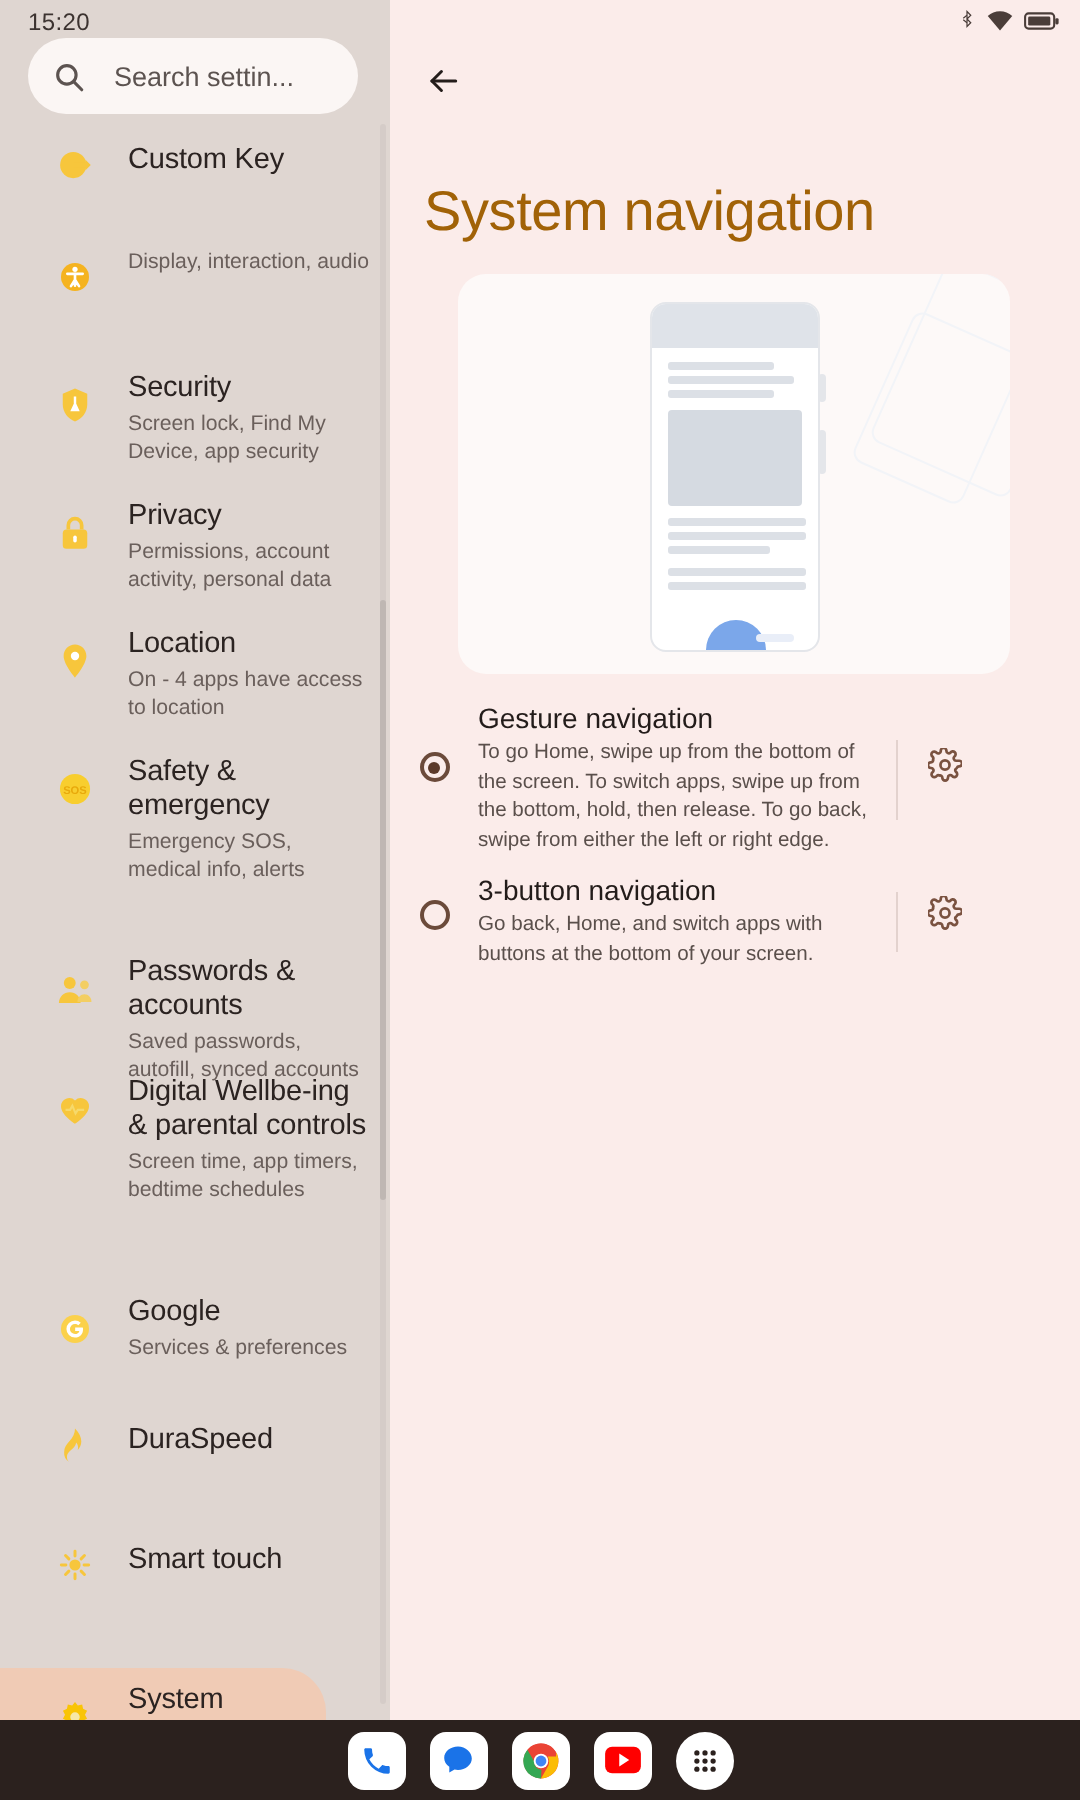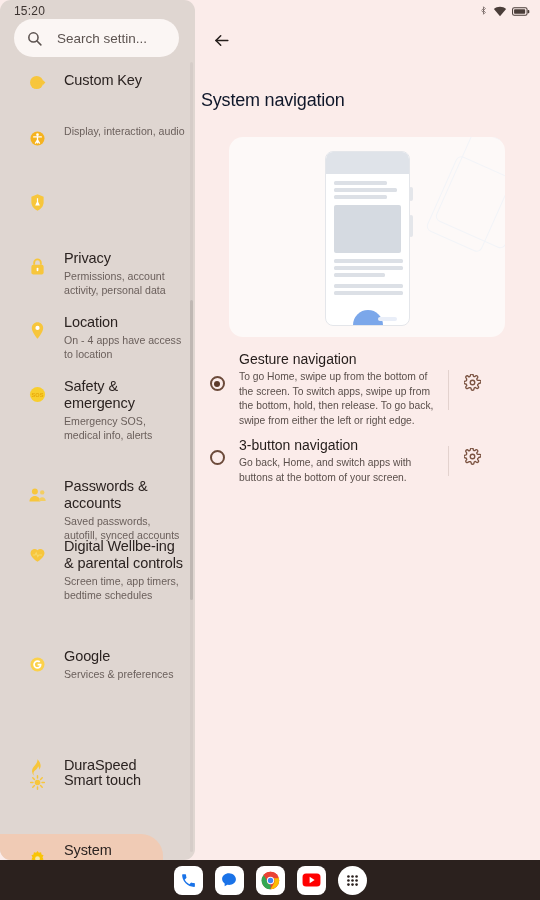--- a/index.html
+++ b/index.html
@@ -9,21 +9,20 @@
     overflow: hidden;
   }
   body { position: relative; background: #FBECEA; }
 
   
   #sidebar {
     position: absolute; left: 0; top: 0;
     width: 195px; height: 860px;
     background: #DFD6D1;
     overflow: hidden;
-    border-radius: 11px;
   }
   #statusbar-left {
     position: absolute; left: 14px; top: 4px;
     font-size: 12px; color: #3c3330; letter-spacing: .2px;
   }
   #searchbar {
     position: absolute; left: 14px; top: 19px;
     width: 165px; height: 38px;
     background: #FBF6F4; border-radius: 19px;
     display: flex; align-items: center; padding: 0 12px;
@@ -82,22 +81,22 @@
     position: absolute; right: 10px; top: 3px;
     display: flex; align-items: center; gap: 5px;
   }
   #back-btn {
     position: absolute; left: 11px; top: 25px;
     width: 30px; height: 30px;
     display: flex; align-items: center; justify-content: center;
     cursor: pointer;
   }
   #panel-title {
-    position: absolute; left: 6px; top: 90px;
-    font-size: 18px; color: #0f172a; letter-spacing: -0.2px;
+    position: absolute; left: 17px; top: 90px;
+    font-size: 28px; color: #a16207; letter-spacing: -0.2px;
   }
   #illustration {
     position: absolute; left: 34px; top: 137px;
     width: 276px; height: 200px;
     background: #FDF9F8; border-radius: 14px;
     overflow: hidden;
   }
   .phone-frame {
     position: absolute; left: 96px; top: 14px;
     width: 85px; height: 175px;
@@ -222,20 +221,24 @@
           <div class="nav-sub">Display, interaction, audio</div>
         </div>
       </div>
       <div class="nav-item" style="position: absolute; top: 118px; left: 0px; right: 0px; padding-top: 8px; padding-bottom: 8px;">
         <div class="ic" style="margin-top: 6px;">
           <svg width="21" height="21" viewBox="0 0 24 24">
             <path d="M12 2.6l7 2.9v6c0 4.6-3 8.3-7 9.9-4-1.6-7-5.3-7-9.9v-6z" fill="#F7C63C"></path>
             <path d="M12 7.2v4.2M12 11.4l-1.6 3.4h3.2z" stroke="#fff" stroke-width="1.4" fill="#fff"></path>
           </svg>
         </div>
+        <div class="txt">
+          <div class="nav-title">Security</div>
+          <div class="nav-sub">Screen lock, Find My Device, app security</div>
+        </div>
       </div>
       <div class="nav-item" style="position: absolute; top: 182px; left: 0px; right: 0px; padding-top: 8px; padding-bottom: 8px;">
         <div class="ic" style="margin-top: 6px;">
           <svg width="21" height="21" viewBox="0 0 24 24">
             <rect x="5" y="10" width="14" height="11" rx="2.2" fill="#F7C63C"></rect>
             <path d="M8.2 10V7.6a3.8 3.8 0 017.6 0V10" stroke="#F7C63C" stroke-width="2.1" fill="none"></path>
             <rect x="11" y="13.4" width="2" height="4" rx="1" fill="#fff"></rect>
           </svg>
         </div>
         <div class="txt">
@@ -298,21 +301,21 @@
           <svg width="21" height="21" viewBox="0 0 24 24">
             <circle cx="12" cy="12" r="8" fill="#FBD14B"></circle>
             <path d="M16.4 11.2h-4.3v1.9h2.4a2.6 2.6 0 01-2.5 1.8 2.9 2.9 0 110-5.8c.7 0 1.4.3 1.9.7l1.4-1.4A4.9 4.9 0 0012 7.1a4.9 4.9 0 100 9.8c2.8 0 4.6-2 4.6-4.8 0-.3 0-.6-.2-.9z" fill="#fff"></path>
           </svg>
         </div>
         <div class="txt">
           <div class="nav-title">Google</div>
           <div class="nav-sub">Services &amp; preferences</div>
         </div>
       </div>
-      <div class="nav-item" style="position: absolute; top: 644px; left: 0px; right: 17px; padding-top: 8px; padding-bottom: 8px; margin-top: 45px;">
+      <div class="nav-item" style="position: absolute; top: 644px; left: 0px; right: 17px; padding-top: 8px; padding-bottom: 8px;">
         <div class="ic" style="margin-top: 0px;">
           <svg width="21" height="21" viewBox="0 0 24 24">
             <path d="M12 2.6c2.4 2.6 3.6 5 3.6 7.4 0 2-.9 3.6-2 4.8.4-1.6.1-3-.9-4.2-.4 2.1-1.6 3.3-3.3 4.6-1.3 1-2 2.2-2 3.6 0 1.1.4 2 1.1 2.8A6.2 6.2 0 015.8 16c0-2.6 1.4-4.5 3.1-6.3C10.8 7.7 12 5.4 12 2.6z" fill="#F7C63C"></path>
           </svg>
         </div>
         <div class="txt">
           <div class="nav-title">DuraSpeed</div>
         </div>
       </div>
       <div class="nav-item" style="position: absolute; top: 704px; left: 0px; right: 0px; padding-top: 8px; padding-bottom: 8px;">

